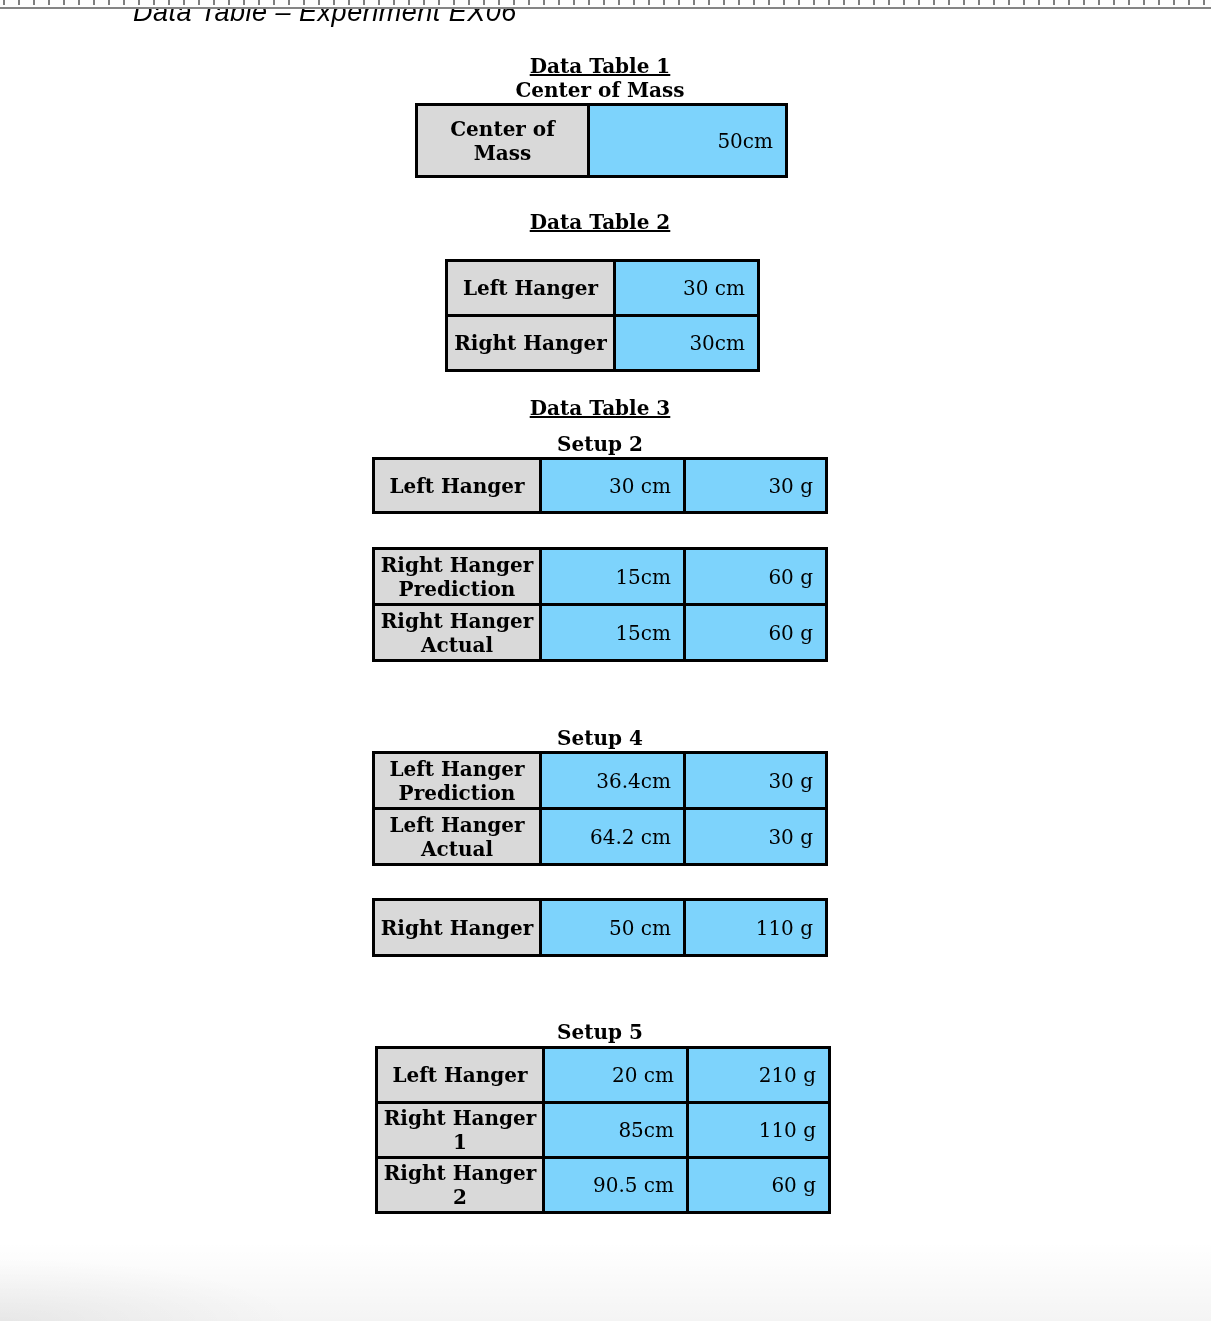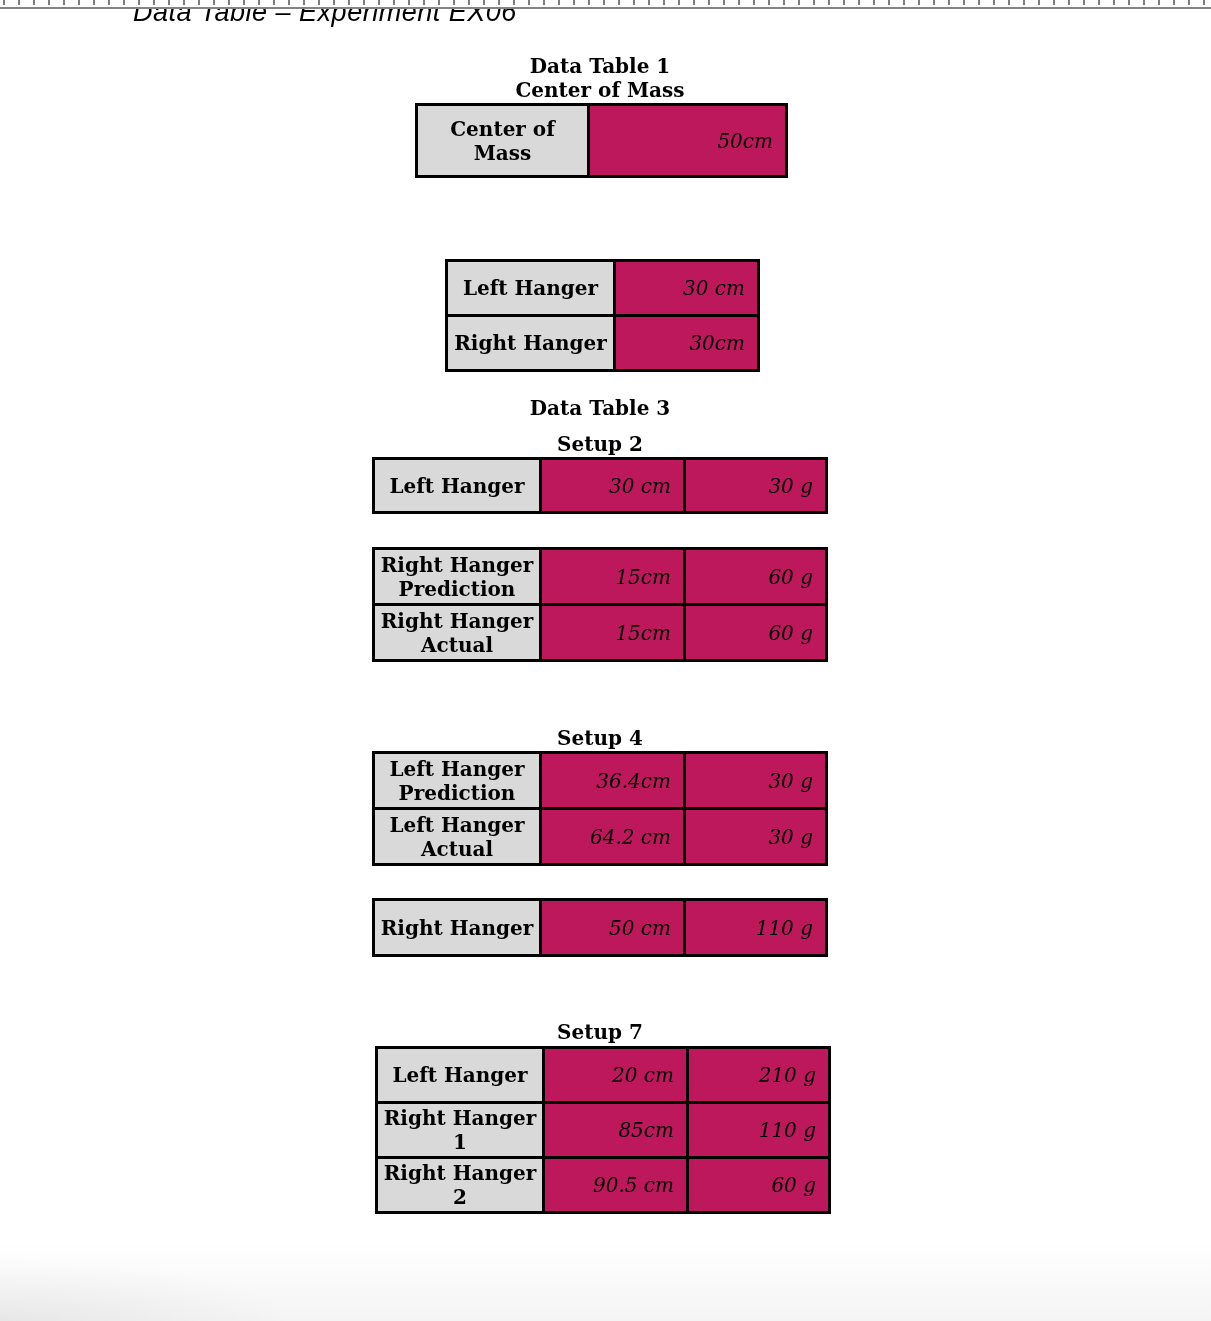--- a/index.html
+++ b/index.html
@@ -52,45 +52,44 @@
   
   .heading {
     position: absolute;
     left: 0;
     width: 1200px;
     text-align: center;
     font-weight: bold;
     font-size: 20px;
     line-height: 24px;
   }
-  .heading.underlined { text-decoration-thickness: 2px; }
+  .heading.underlined { text-decoration: underline; text-decoration-thickness: 2px; }
   
   table.dtable {
     position: absolute;
     border-collapse: collapse;
     table-layout: fixed;
     font-size: 20px;
   }
   table.dtable td {
     border: 3px solid #000;
     overflow: hidden;
   }
   td.lbl {
     background: #d9d9d9;
     font-weight: bold;
     text-align: center;
     white-space: pre-line;
     line-height: 1.2;
     padding: 0 4px;
   }
   td.val {
-    background: #be185d;
+    background: #7dd3fc;
     text-align: right;
     padding-right: 12px;
-    font-style: italic;
   }
   
   .bottom-shade {
     position: absolute;
     left: 0; right: 0; bottom: 0;
     height: 80px;
     background:
       radial-gradient(ellipse 420px 90px at 0% 100%, rgba(0,0,0,0.055), rgba(0,0,0,0) 70%),
       linear-gradient(to bottom, rgba(0,0,0,0) 0%, rgba(0,0,0,0.045) 100%);
     pointer-events: none;
@@ -117,20 +116,21 @@
         <col style="width:198px">
       </colgroup>
     <tbody>
         <tr style="height:72px">
       <td class="lbl">Center of Mass</td>
       <td class="val">50cm</td>
     </tr>
   </tbody>
     </table>
 
+  <div class="heading underlined" style="top:210px">Data Table 2</div>
 
   <table class="dtable" style="top:259px; left:445px;">
     <colgroup>
         <col style="width:168px">
         <col style="width:144px">
       </colgroup>
     <tbody>
         <tr style="height:55px">
       <td class="lbl">Left Hanger</td>
       <td class="val">30 cm</td>
@@ -215,21 +215,21 @@
     <tbody>
         <tr style="height:56px">
       <td class="lbl">Right Hanger</td>
       <td class="val">50 cm</td>
       <td class="val">110 g</td>
     </tr>
   </tbody>
     </table>
 
   <div class="heading underlined" style="top:1052px">Data Table 5</div>
-  <div class="heading" style="top:1020px">Setup 7</div>
+  <div class="heading" style="top:1020px">Setup 5</div>
 
   <table class="dtable" style="top:1046px; left:375px;">
     <colgroup>
         <col style="width:167px">
         <col style="width:144px">
         <col style="width:142px">
       </colgroup>
     <tbody>
         <tr style="height:55px">
       <td class="lbl">Left Hanger</td>

